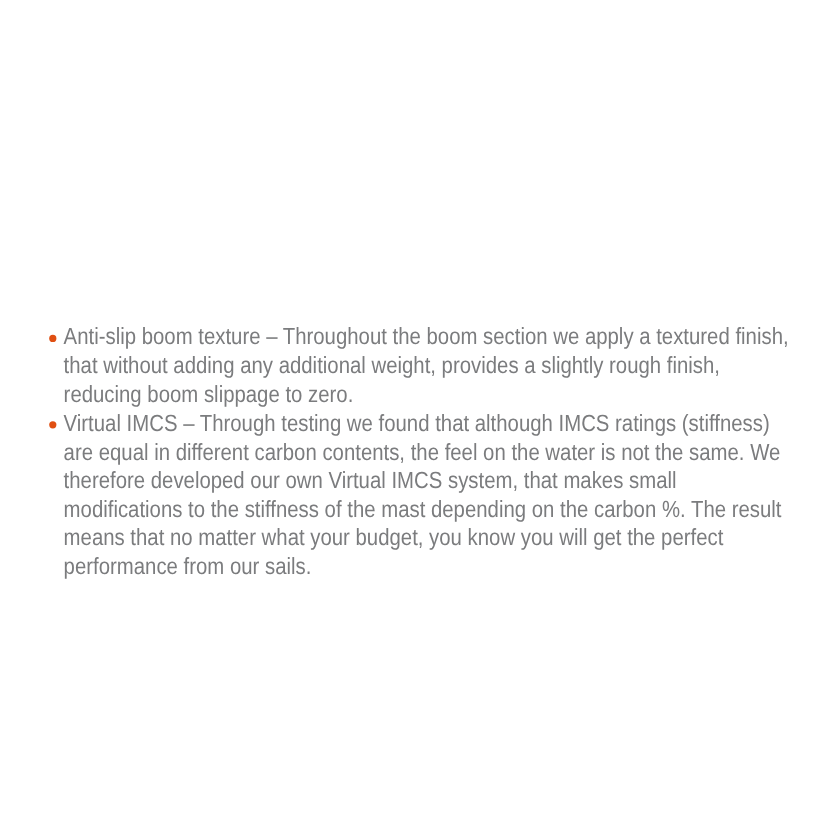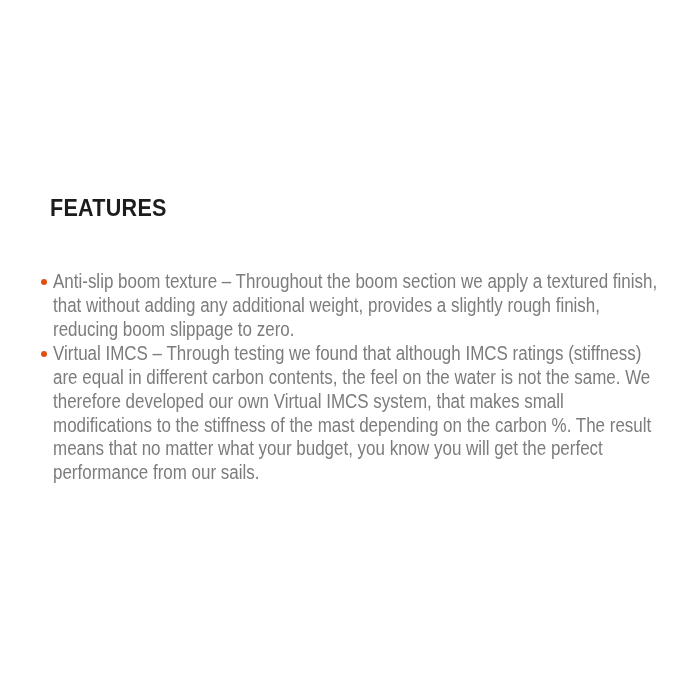--- a/index.html
+++ b/index.html
@@ -65,23 +65,20 @@
     line-height: 23.75px;
     color: var(--body-text-color);
     letter-spacing: 0px;
   }
 </style>
 </head>
 <body>
 
 <div class="page">
 
-  <h1 class="features-heading">
-    <span class="squeeze">FEATURES</span>
-  </h1>
 
   <ul class="features-list">
     <li class="feature-item">
       <span class="dot"></span>
       <span class="txt">Anti-slip boom texture – Throughout the boom section we apply a textured finish, that without adding any additional weight, provides a slightly rough finish, reducing boom slippage to zero.</span>
     </li>
     <li class="feature-item">
       <span class="dot"></span>
       <span class="txt">Virtual IMCS – Through testing we found that although IMCS ratings (stiffness) are equal in different carbon contents, the feel on the water is not the same. We therefore developed our own Virtual IMCS system, that makes small modifications to the stiffness of the mast depending on the carbon %. The result means that no matter what your budget, you know you will get the perfect performance from our sails.</span>
     </li>

